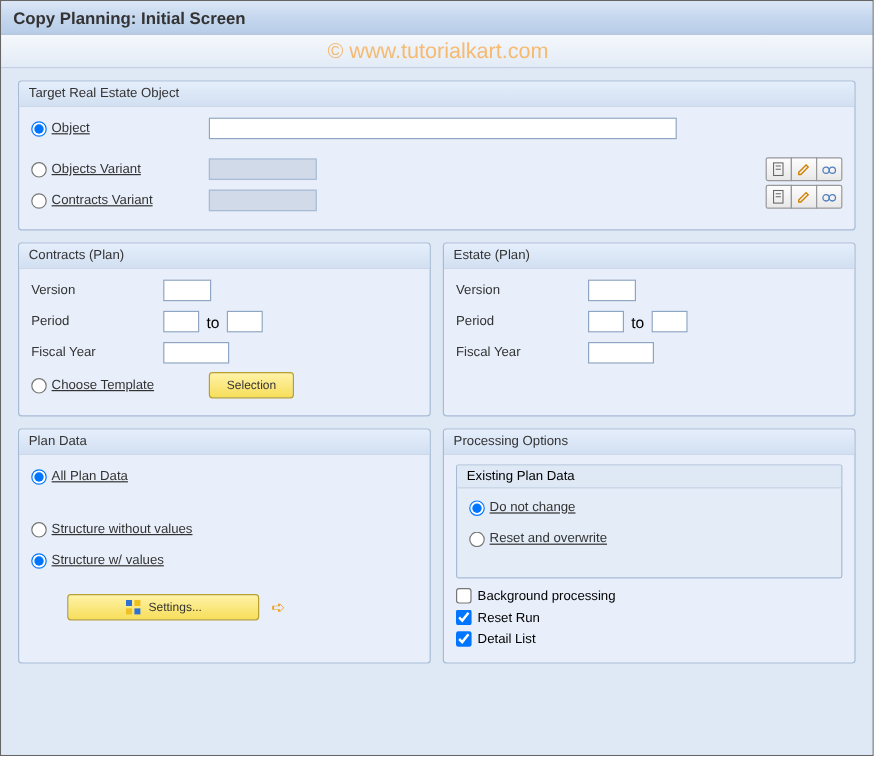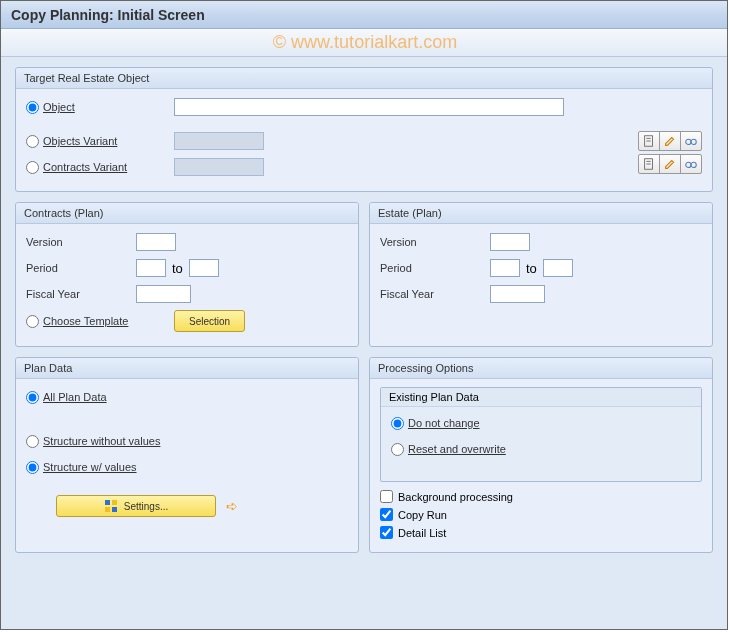--- a/index.html
+++ b/index.html
@@ -399,21 +399,21 @@
               </div>
               <div style="height:10px"></div>
             </div>
           </div>
           <label class="check-label">
             <input type="checkbox" class="checkbox" style="">
             <span>Background processing</span>
           </label>
           <label class="check-label">
             <input type="checkbox" class="checkbox" checked="" style="">
-            <span>Copy Run</span>
+            <span>Reset Run</span>
           </label>
           <label class="check-label">
             <input type="checkbox" class="checkbox" checked="" style="">
             <span>Detail List</span>
           </label>
         </div>
       </div>
     </div>
 
   </div>

